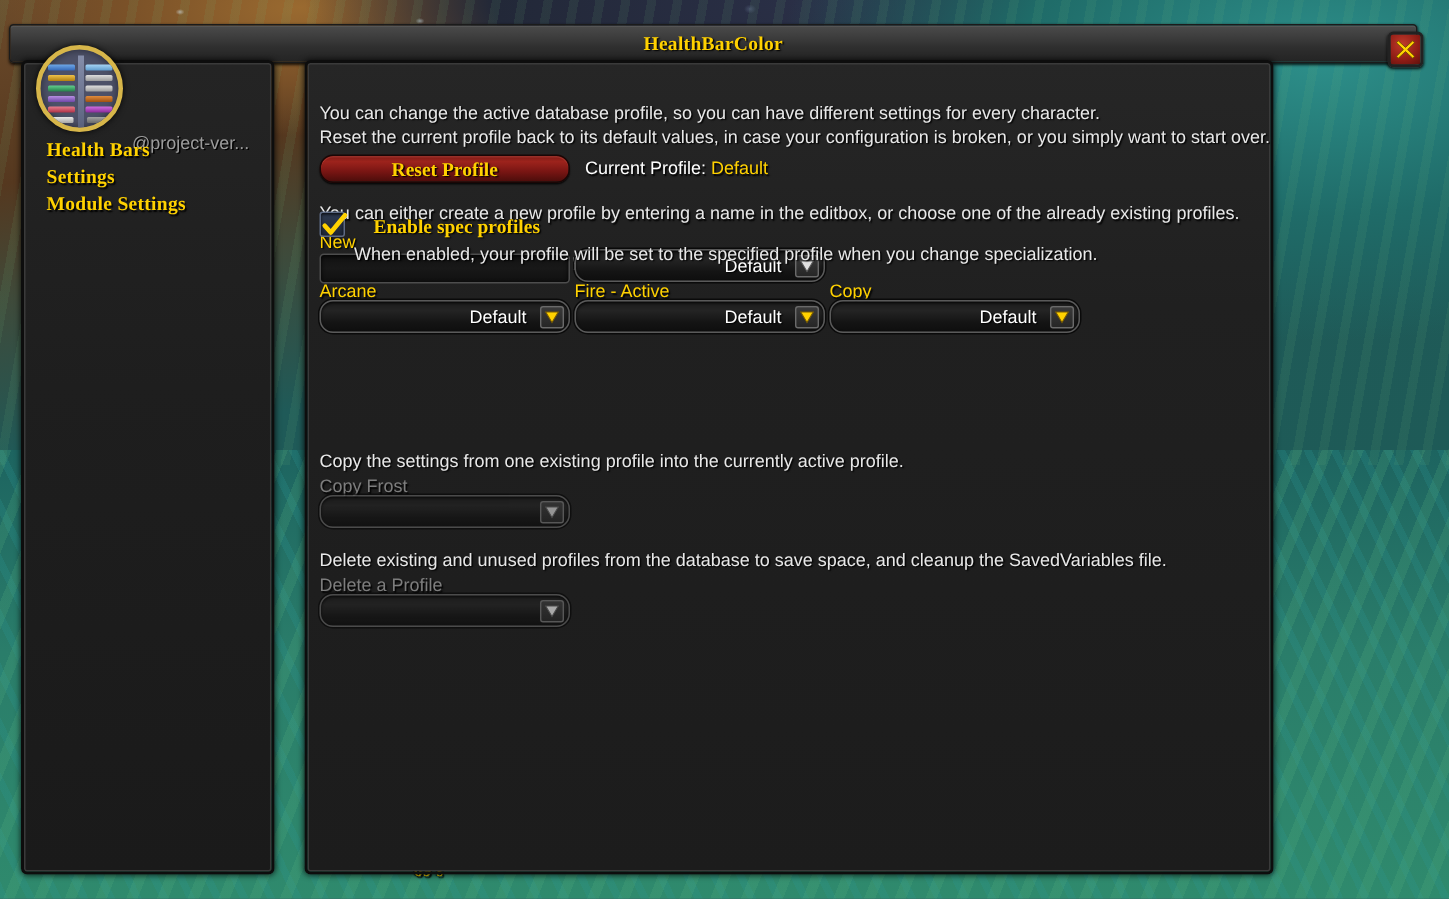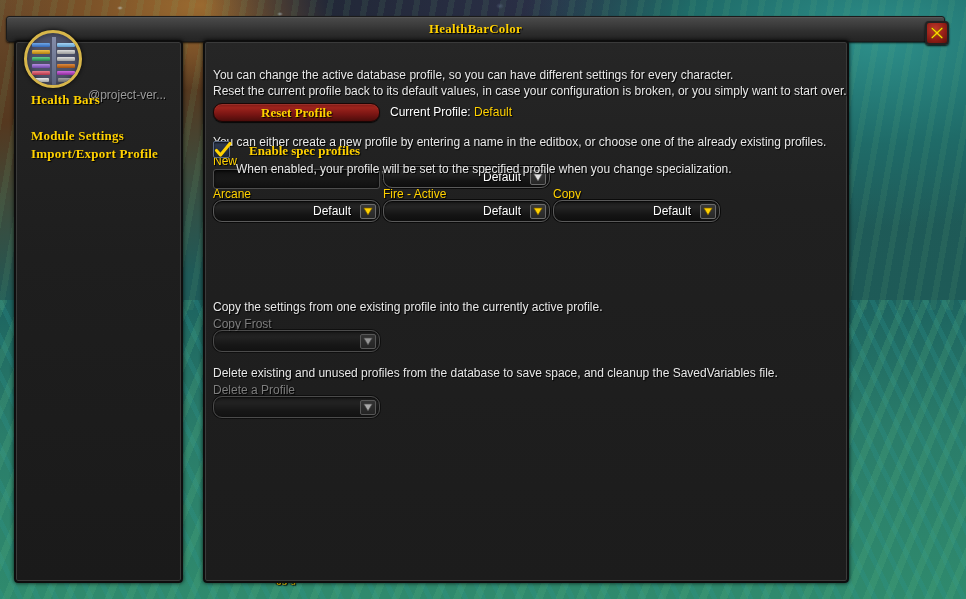--- a/index.html
+++ b/index.html
@@ -380,22 +380,22 @@
         <div class="bar" style="left:30px; top:31px; width:18px; background:linear-gradient(180deg,#e08c3d,#a0500f);"></div>
         <div class="bar" style="left:30px; top:38px; width:18px; background:linear-gradient(180deg,#d06ce0,#8b2a99);"></div>
         <div class="bar" style="left:31px; top:45px; width:16px; background:linear-gradient(180deg,#a4a4a4,#6b6b6b);"></div>
 
         <div style="position:absolute;left:25px;top:4px;width:4px;height:50px;background:linear-gradient(180deg,#8f98b5,#5c6480);opacity:0.85;"></div>
       </div>
 
       <div id="version-label">@project-ver...</div>
 
       <div class="sidebar-item" style="top:48px;">Health Bars</div>
+      <div class="sidebar-item" style="top:66px;">Settings</div>
       <div class="sidebar-item" style="top:84px;">Module Settings</div>
-      <div class="sidebar-item" style="top:102px;">Import/Export Profile</div>
     </div>
 
     <div id="content-panel">
 
       <div class="desc-text" style="left:8px; top:26px;">You can change the active database profile, so you can have different settings for every character.</div>
       <div class="desc-text" style="left:8px; top:42px;">Reset the current profile back to its default values, in case your configuration is broken, or you simply want to start over.</div>
 
       <div id="reset-profile-button">Reset Profile</div>
       <div id="current-profile-static"><span>Current Profile: </span><b>Default</b></div>
 

